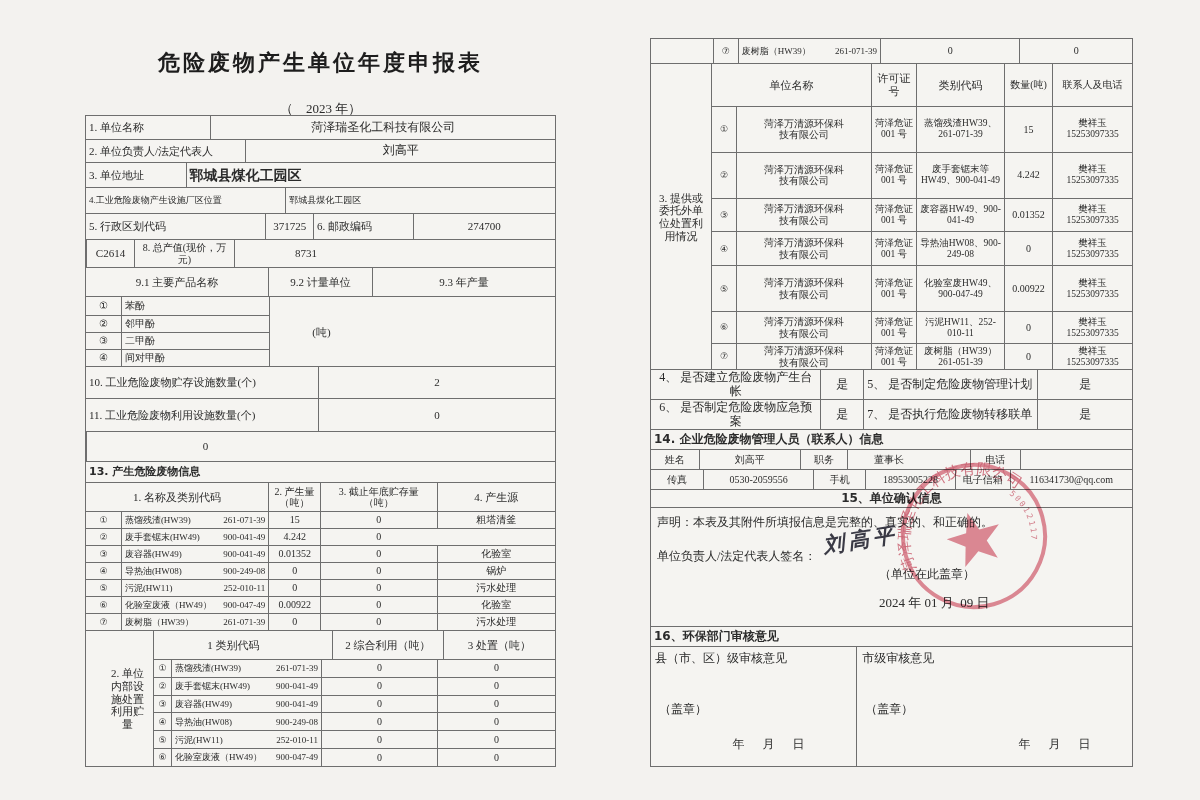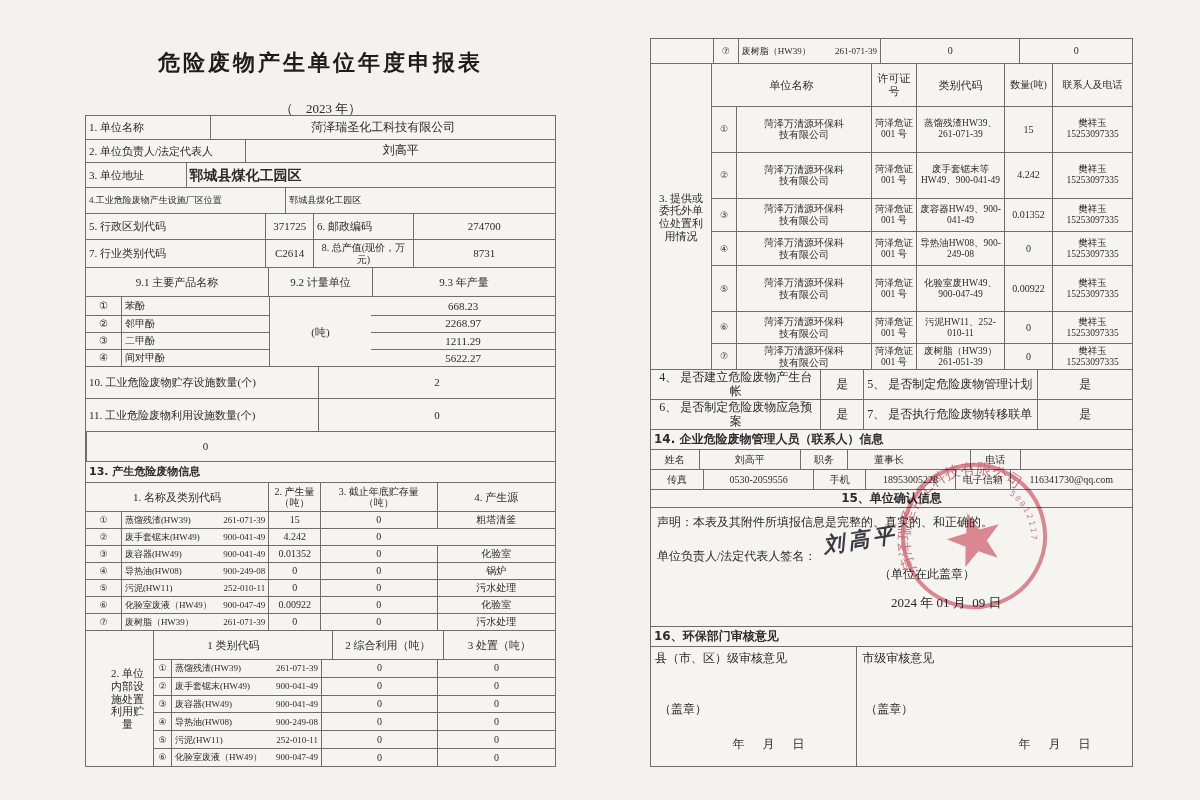--- a/index.html
+++ b/index.html
@@ -68,21 +68,20 @@
     <div class="c fc lab s9" style="width:200px;">4.工业危险废物产生设施厂区位置</div>
     <div class="c lab s9" style="width:271px;">郓城县煤化工园区</div>
   </div>
   <div class="r" style="height:26px;">
     <div class="c fc lab" style="width:180px;">5. 行政区划代码</div>
     <div class="c" style="width:48px;">371725</div>
     <div class="c lab" style="width:100px;">6. 邮政编码</div>
     <div class="c" style="width:143px;">274700</div>
   </div>
   <div class="r" style="height:28px;">
-    <div class="c fc lab" style="width:180px;">7. 行业类别代码</div>
     <div class="c" style="width:48px;">C2614</div>
     <div class="c lab s10" style="width:100px;">8. 总产值(现价，万元)</div>
     <div class="c" style="width:143px;">8731</div>
   </div>
 
   <div class="r" style="height:29px;">
     <div class="c fc" style="width:183px;">9.1 主要产品名称</div>
     <div class="c" style="width:104px;">9.2 计量单位</div>
     <div class="c" style="width:184px;">9.3 年产量</div>
   </div>
@@ -99,26 +98,20 @@
       <div class="hblock" style="height:18px;border-top:1px solid #6e6e6e;">
         <div class="c fc s10" style="width:35px;">③</div>
         <div class="c lab s10" style="width:148px;">二甲酚</div>
       </div>
       <div class="hblock" style="height:17px;border-top:1px solid #6e6e6e;">
         <div class="c fc s10" style="width:35px;">④</div>
         <div class="c lab s10" style="width:148px;">间对甲酚</div>
       </div>
     </div>
     <div class="c" style="width:104px;height:70px;">(吨)</div>
-    <div class="vblock" style="width:184px;">
-      <div class="c fc" style="width:184px;height:18px;">668.23</div>
-      <div class="c fc" style="width:184px;height:17px;border-top:1px solid #6e6e6e;">2268.97</div>
-      <div class="c fc" style="width:184px;height:18px;border-top:1px solid #6e6e6e;">1211.29</div>
-      <div class="c fc" style="width:184px;height:17px;border-top:1px solid #6e6e6e;">5622.27</div>
-    </div>
   </div>
 
   <div class="r" style="height:32px;">
     <div class="c fc lab" style="width:233px;">10. 工业危险废物贮存设施数量(个)</div>
     <div class="c" style="width:238px;">2</div>
   </div>
   <div class="r" style="height:33px;">
     <div class="c fc lab" style="width:233px;">11. 工业危险废物利用设施数量(个)</div>
     <div class="c" style="width:238px;">0</div>
   </div>
@@ -426,21 +419,21 @@
 
   <div class="r" style="height:18px;">
     <div class="c fc bold s12" style="width:483px;">15、单位确认信息</div>
   </div>
   <div class="r rel" style="height:119px;">
     <div class="c fc" style="width:483px;"></div>
     <div class="abs s12" style="left:6px;top:6px;">声明：本表及其附件所填报信息是完整的、真实的、和正确的。</div>
     <div class="abs s12" style="left:6px;top:40px;">单位负责人/法定代表人签名：</div>
     <div class="sig">刘高平</div>
     <div class="abs s12" style="left:228px;top:58px;">（单位在此盖章）</div>
-    <div class="abs s13 datecell" style="left:240px;top:86px;">2024 年 01 月  09 日</div>
+    <div class="abs s13 datecell" style="left:228px;top:86px;">2024 年 01 月  09 日</div>
     <div class="sealwrap">
       <svg width="160" height="160" viewBox="0 0 160 160">
         <g transform="rotate(-16 80 80)" fill="none" stroke="none">
           <circle cx="80" cy="80" r="71" stroke="#d4566c" stroke-width="4" opacity="0.8"></circle>
           <path id="sealArc" d="M 16,100 A 66,66 0 1 1 144,100" fill="none"></path>
           <text font-size="15" fill="#cc5065" opacity="0.9" font-family="'DejaVu Sans','Liberation Sans',sans-serif">
             <textPath href="#sealArc" startOffset="4">菏泽瑞圣化工科技有限公司</textPath>
           </text>
           <path id="sealNum" d="M 121,45 A 54,54 0 0 1 126,115" fill="none"></path>
           <text font-size="8" fill="#cc5065" opacity="0.85" letter-spacing="2" font-family="'DejaVu Sans Mono','Liberation Mono',monospace">

